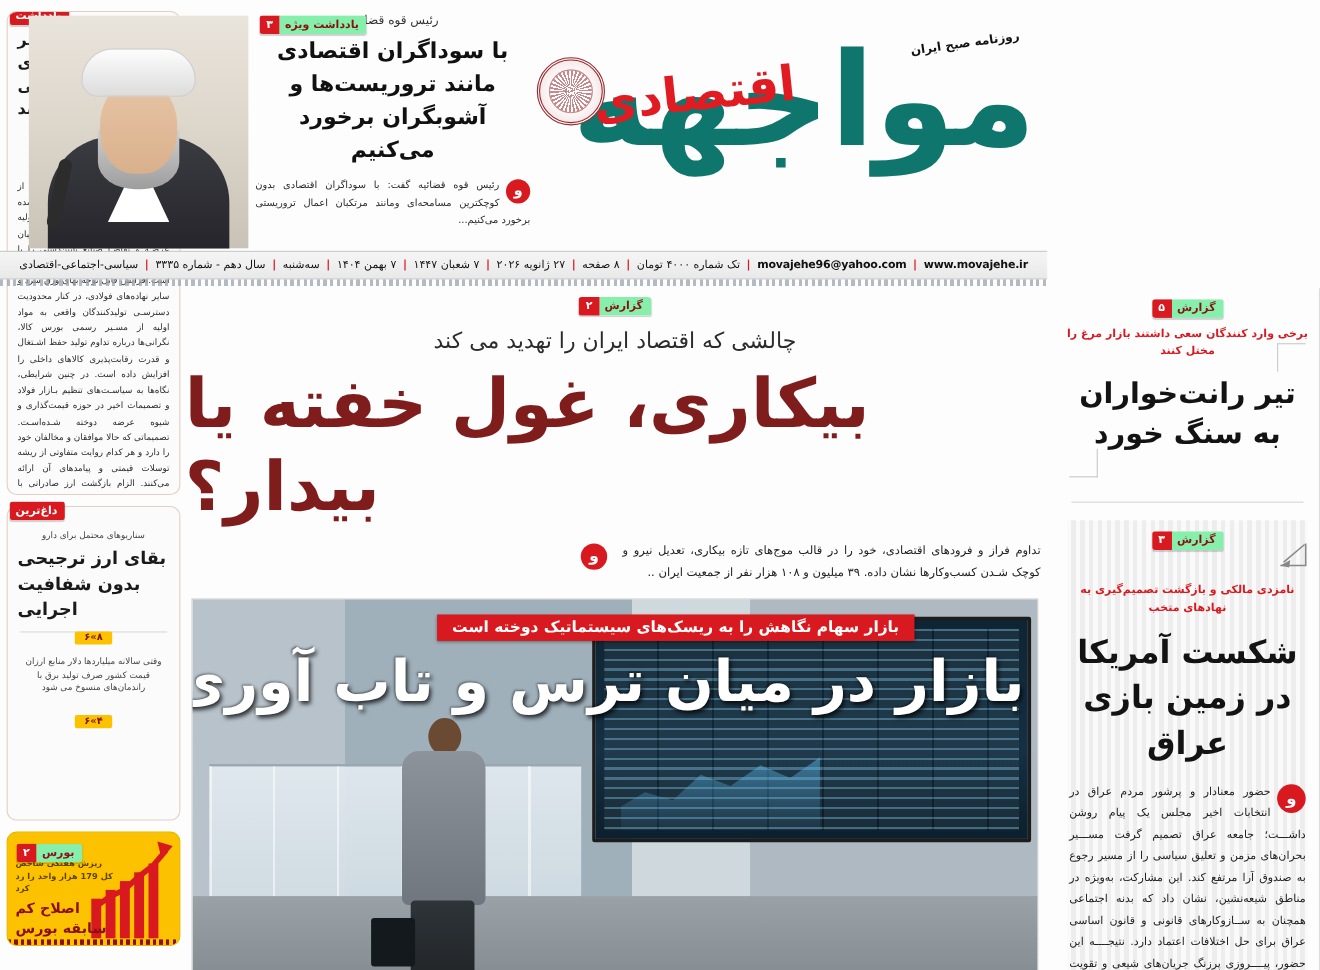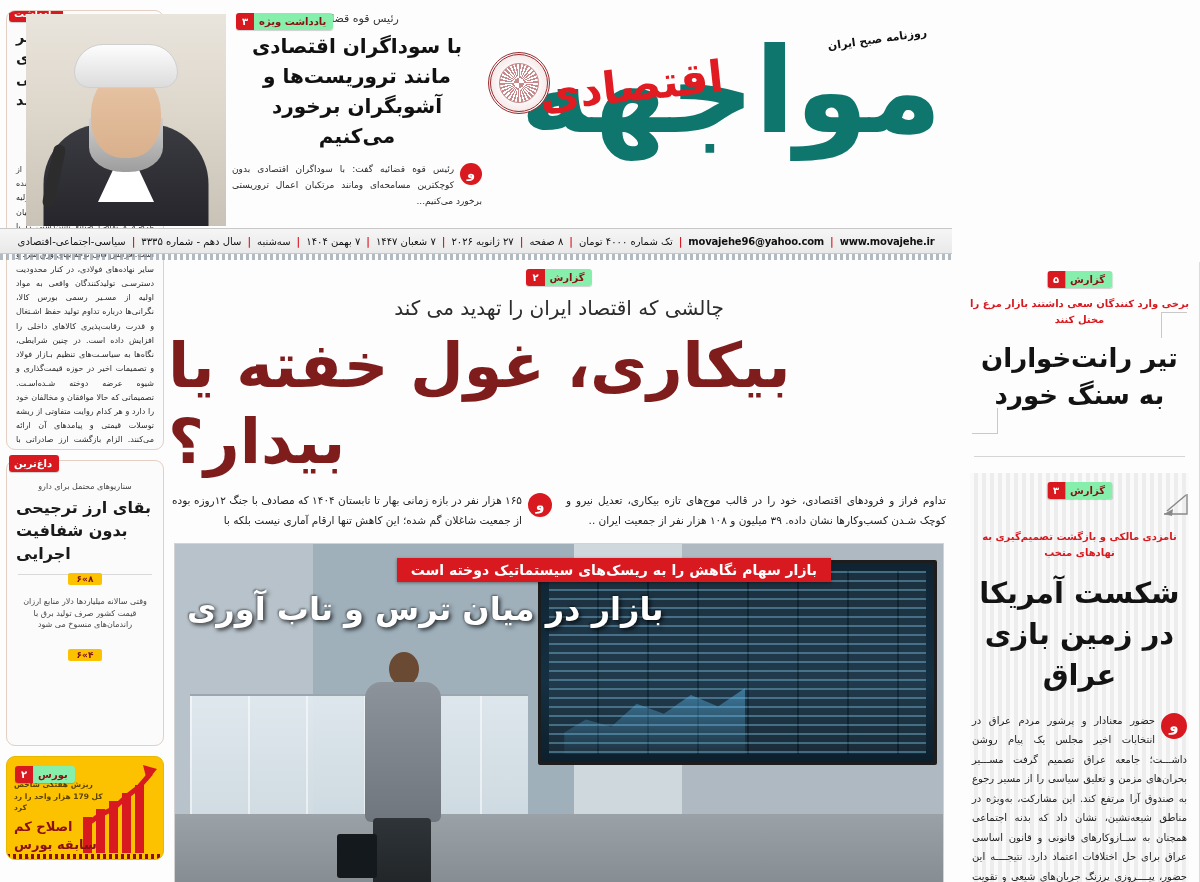--- a/index.html
+++ b/index.html
@@ -316,21 +316,21 @@
   .ph-man .legs { position:absolute; left: 30px; top: 166px; width: 58px; height: 88px; background: linear-gradient(180deg,#2f3438,#1d2124); border-radius: 4px; }
   .ph-man .case { position:absolute; left: -6px; top: 182px; width: 40px; height: 44px; background:#14191e; border-radius: 3px; }
   .ph-red-bar {
     position:absolute; right: 112px; top: 14px;
     background: #d8191f; color:#fff; font-size: 14px; font-weight:bold;
     padding: 4px 14px; letter-spacing:-.4px; white-space:nowrap;
     box-shadow: 0 1px 3px rgba(0,0,0,.4);
   }
   .ph-title {
     position:absolute; right: 12px; top: 46px; left: 12px;
-    color:#fff; font-size: 32px; font-weight: bold; text-align: left;
+    color:#fff; font-size: 52px; font-weight: bold; text-align: center;
     letter-spacing: -1.4px;
     text-shadow: 2px 2px 4px rgba(0,0,0,.75), -1px -1px 2px rgba(0,0,0,.45);
     white-space: nowrap;
   }
   .photo-footer {
     position:absolute; left:0; right:0; bottom:0; height: 24px;
     background: linear-gradient(180deg,#f2f2f2,#e3e3e3);
     border-top: 1px solid #c6c6c6;
     display:flex; align-items:center; justify-content:center;
   }
@@ -494,21 +494,21 @@
         <span class="b-num">۲</span>
       </span>
     </div>
 
     <div class="main-kicker">چالشی که اقتصاد ایران را تهدید می کند</div>
     <div class="main-head">بیکاری، غول خفته یا بیدار؟</div>
 
     <div class="lead-row">
       <div class="half">تداوم فراز و فرودهای اقتصادی، خود را در قالب موج‌های تازه بیکاری، تعدیل نیرو و کوچک شـدن کسب‌وکارها نشان داده. ۳۹ میلیون و ۱۰۸ هزار نفر از جمعیت ایران ..</div>
       <div class="half">
-        <span class="drop-red">و</span><span>۱۶۵ هزار نفر در بازه زمانی بهار تا تابستان ۱۴۰۴ که مصادف با جنگ ۱۲روزه بوده از جمعیت شاغلان گم شده؛ این کاهش تنها ارقام آماری نیست بلکه با</span>
+        <span class="drop-red">و</span>
       </div>
     </div>
 
     <div class="photo">
       <div class="ph-wall"></div>
       <div class="ph-board">
         <div class="rows"></div>
         <div class="cols"></div>
         <div class="glow"></div>
       </div>

